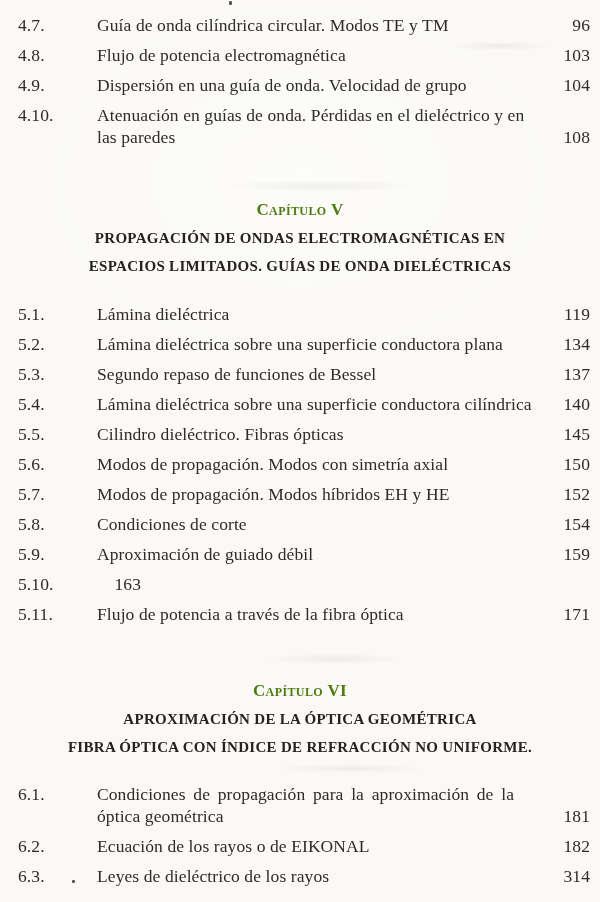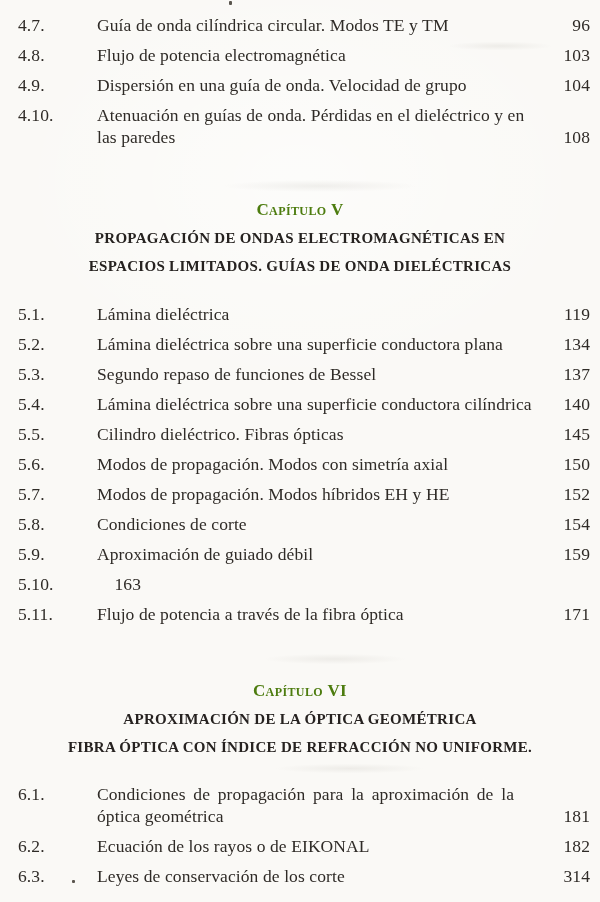--- a/index.html
+++ b/index.html
@@ -250,21 +250,21 @@
     <span class="num">6.2.</span>
     <span class="title">
         <span class="tline">Ecuación de los rayos o de EIKONAL</span>
       </span>
     <span class="pg">182</span>
   </div>
 
   <div class="entry">
     <span class="num">6.3.</span>
     <span class="title">
-        <span class="tline">Leyes de conservación de los corte</span>
+        <span class="tline">Leyes de dieléctrico de los rayos</span>
       </span>
     <span class="pg">314</span>
   </div>
 </div>
 
 <div class="smudge" style="left:190px; top:178px; width:260px; height:16px;"></div>
 <div class="smudge" style="left:240px; top:652px; width:190px; height:14px;"></div>
 <div class="smudge" style="left:250px; top:762px; width:200px; height:13px;"></div>
 <div class="smudge" style="left:430px; top:40px; width:140px; height:12px;"></div>
 <div class="speck" style="left:72px; top:880px; width:3px; height:3px;"></div>

